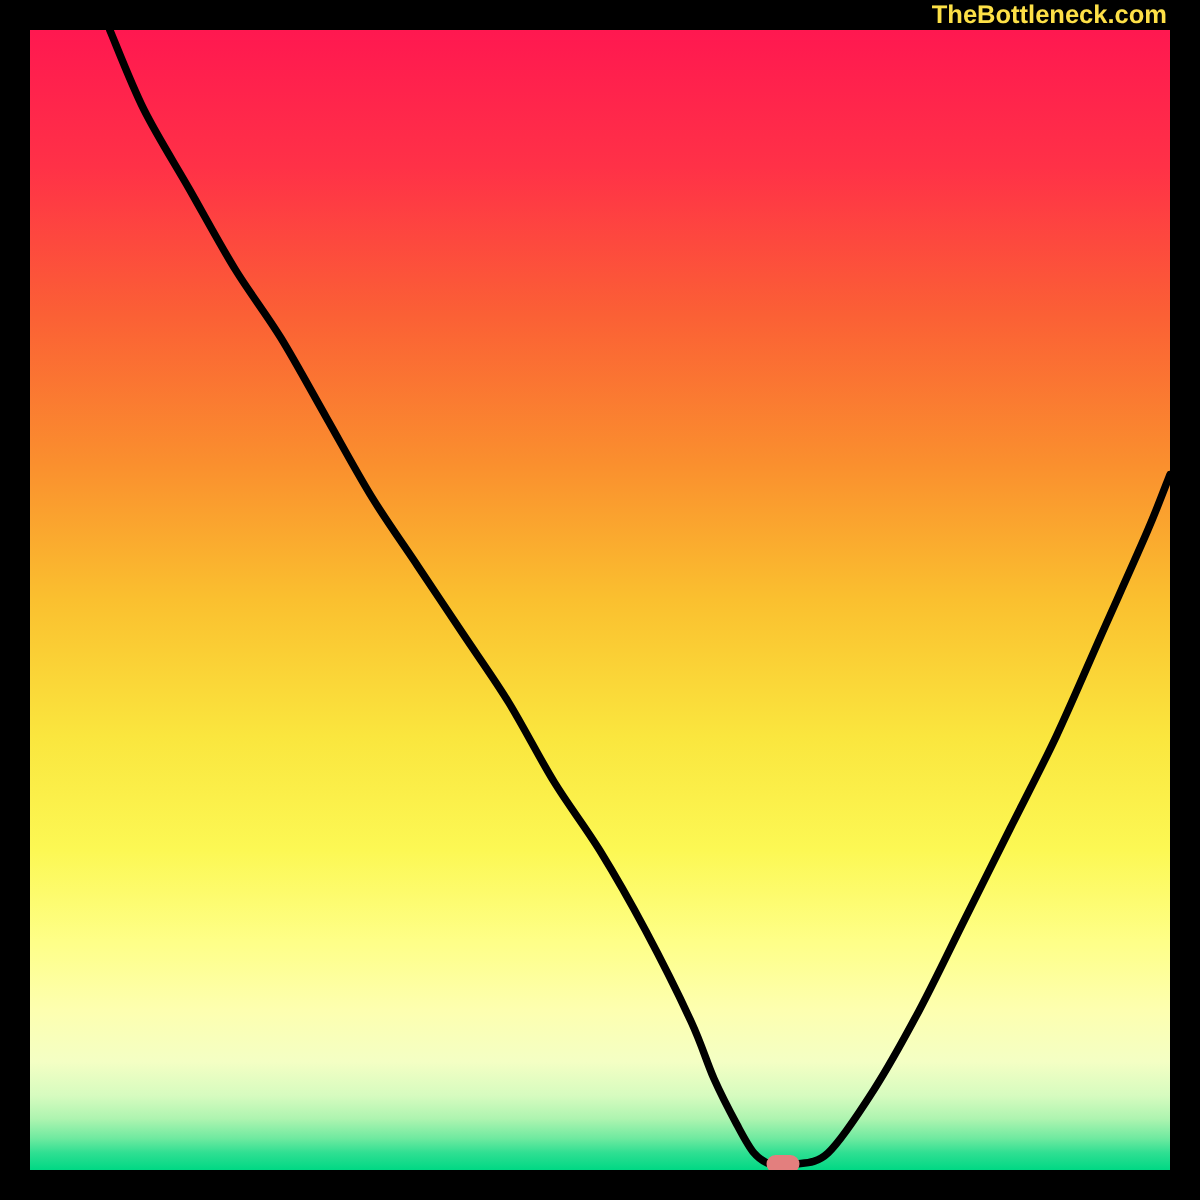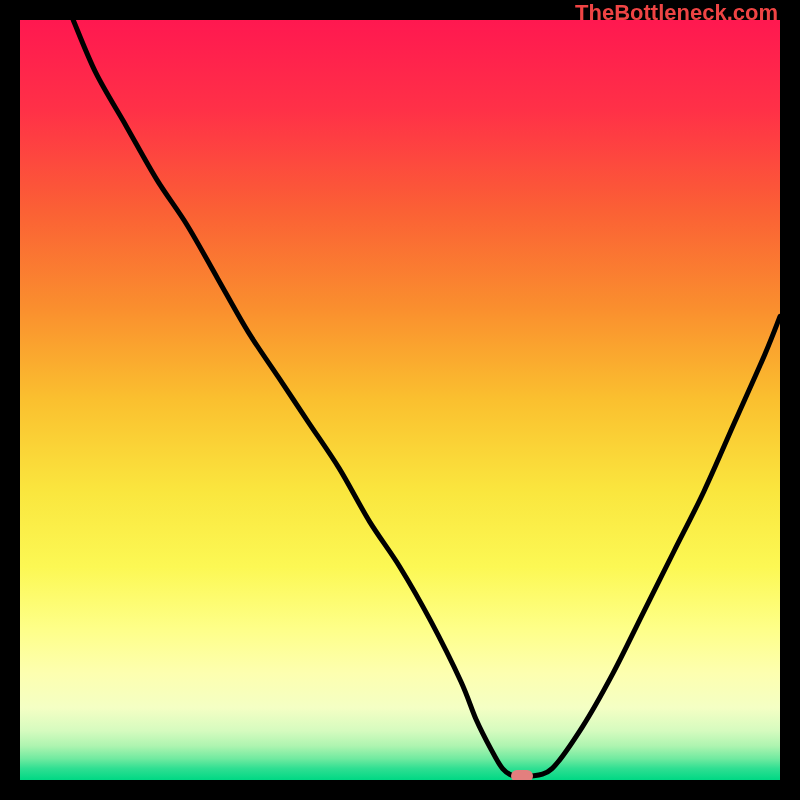--- a/index.html
+++ b/index.html
@@ -23,23 +23,23 @@
     left: 0;
     top: 0;
     width: 760px;
     height: 760px;
   }
   .watermark {
     position: absolute;
     top: 0px;
     right: 22px;
     font-family: Arial, Helvetica, sans-serif;
-    font-size: 22px;
+    font-size: 17px;
     font-weight: 600;
-    color: #ef4444;
+    color: #fde047;
     letter-spacing: 0px;
   }
   .curve-svg {
     position: absolute;
     left: 0;
     top: 0;
     width: 760px;
     height: 760px;
   }
   .marker {

